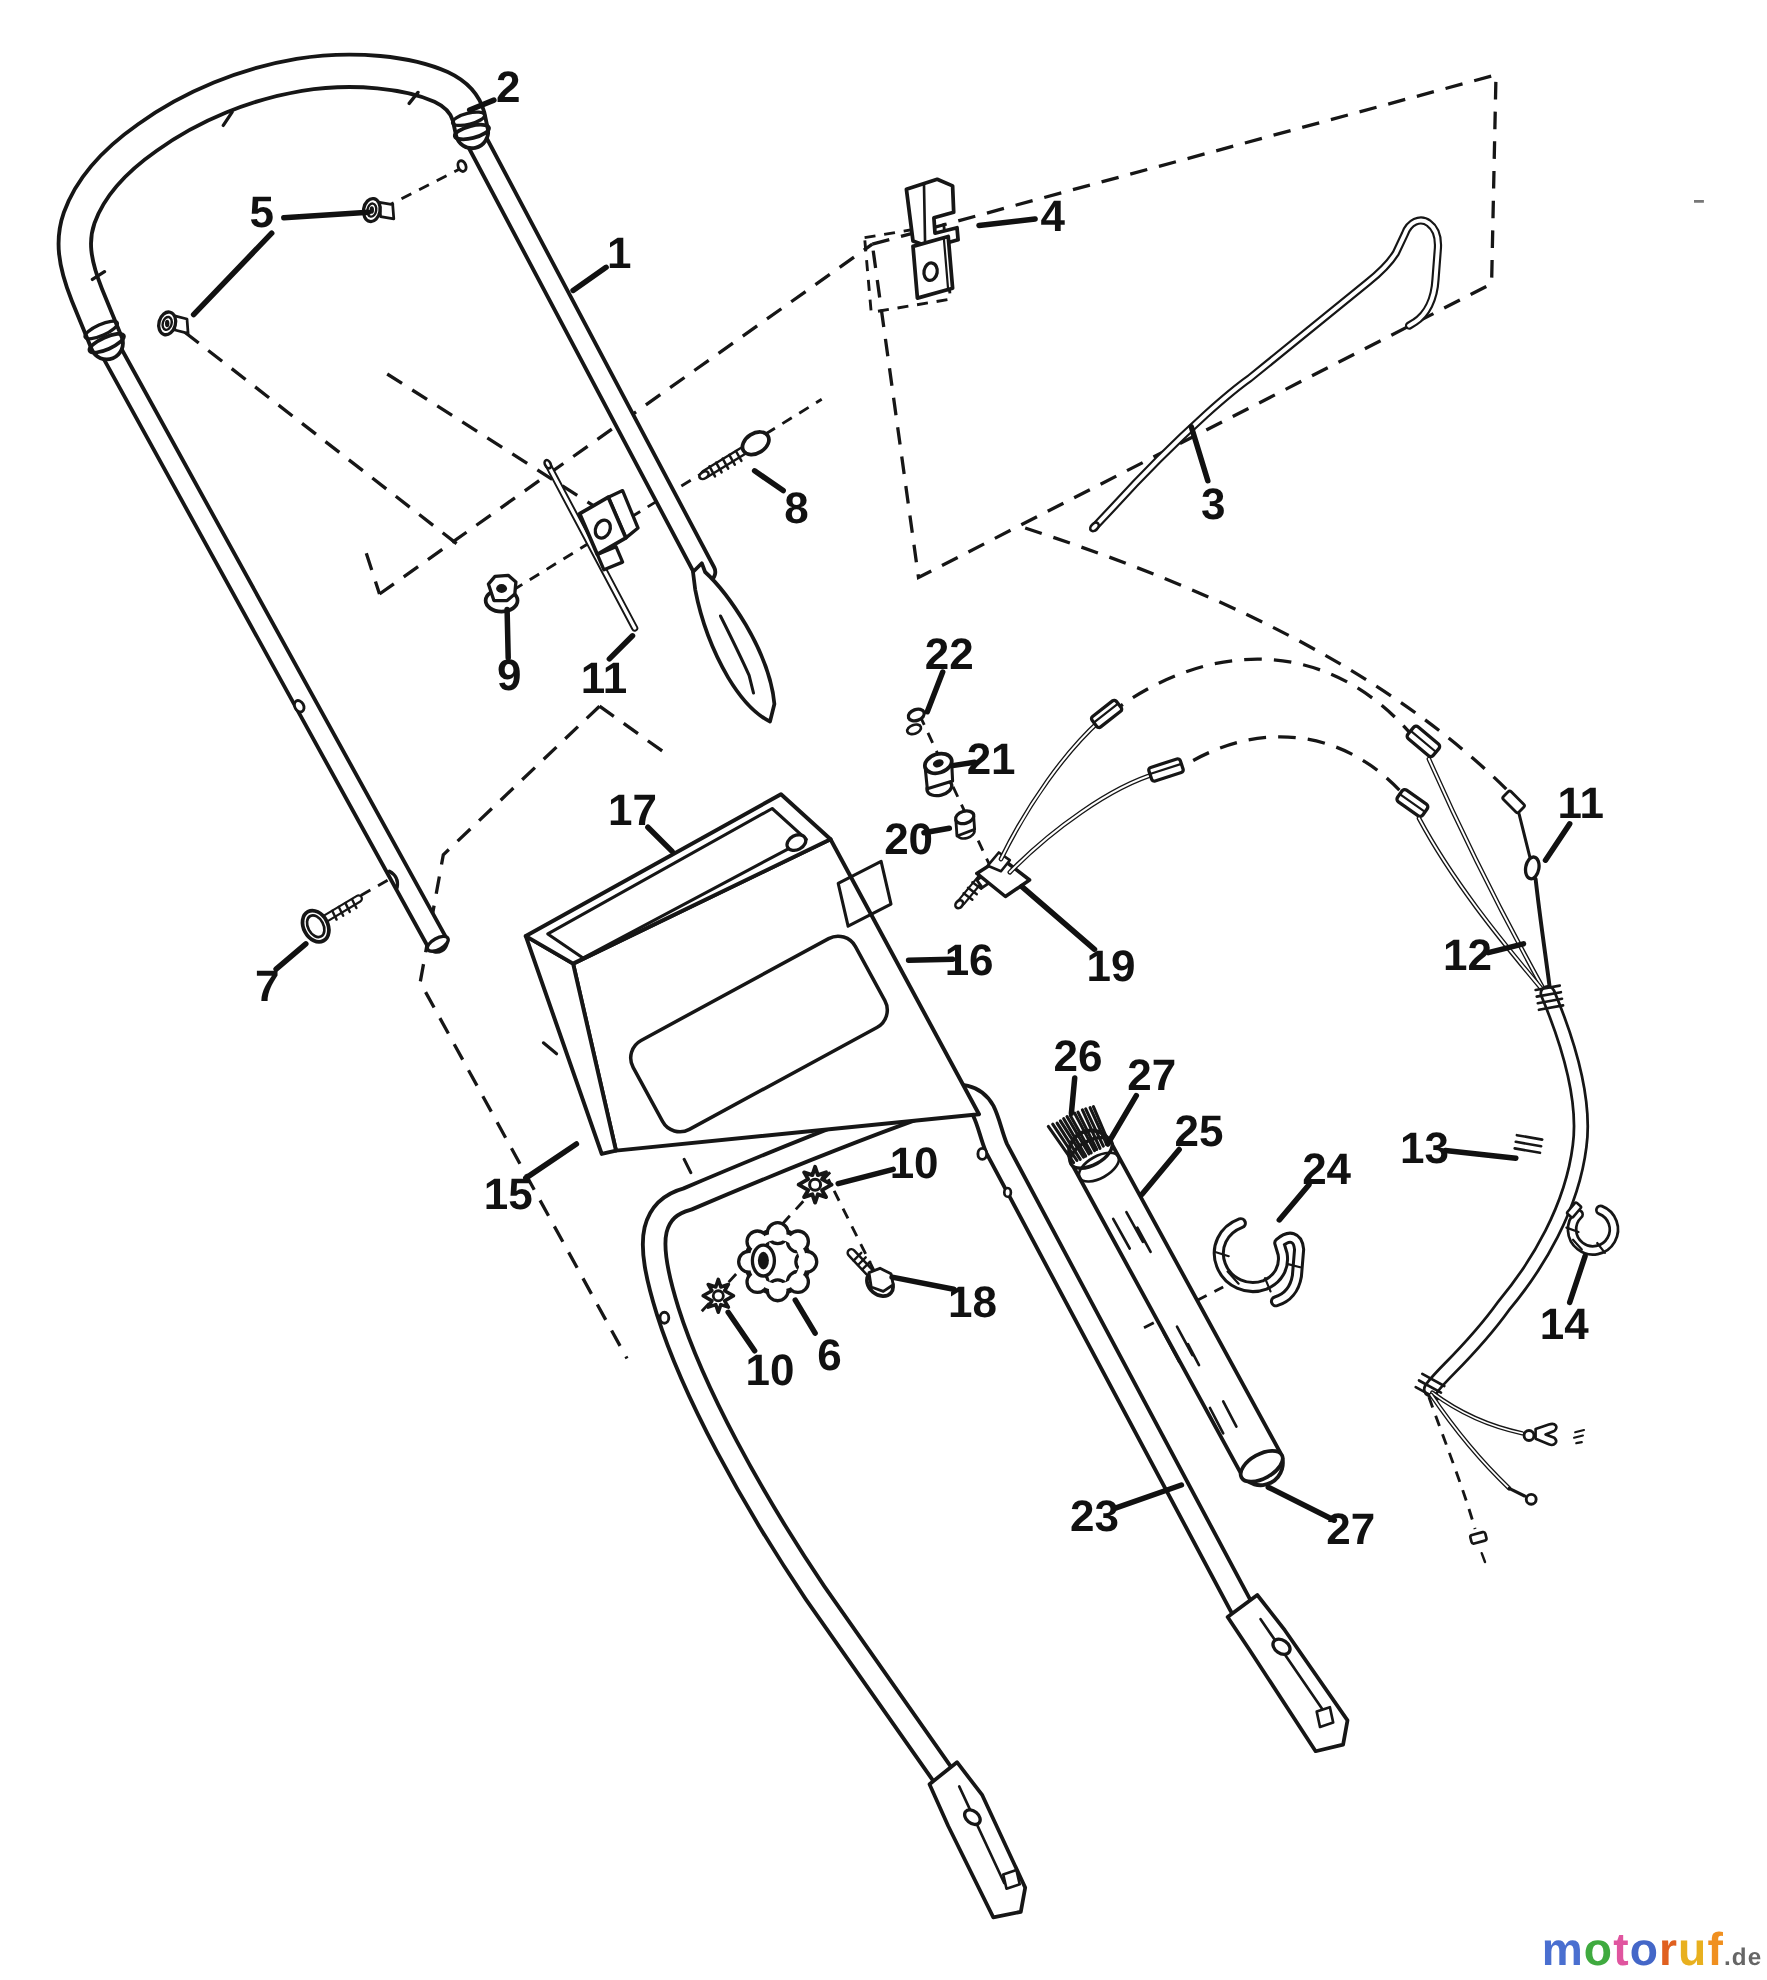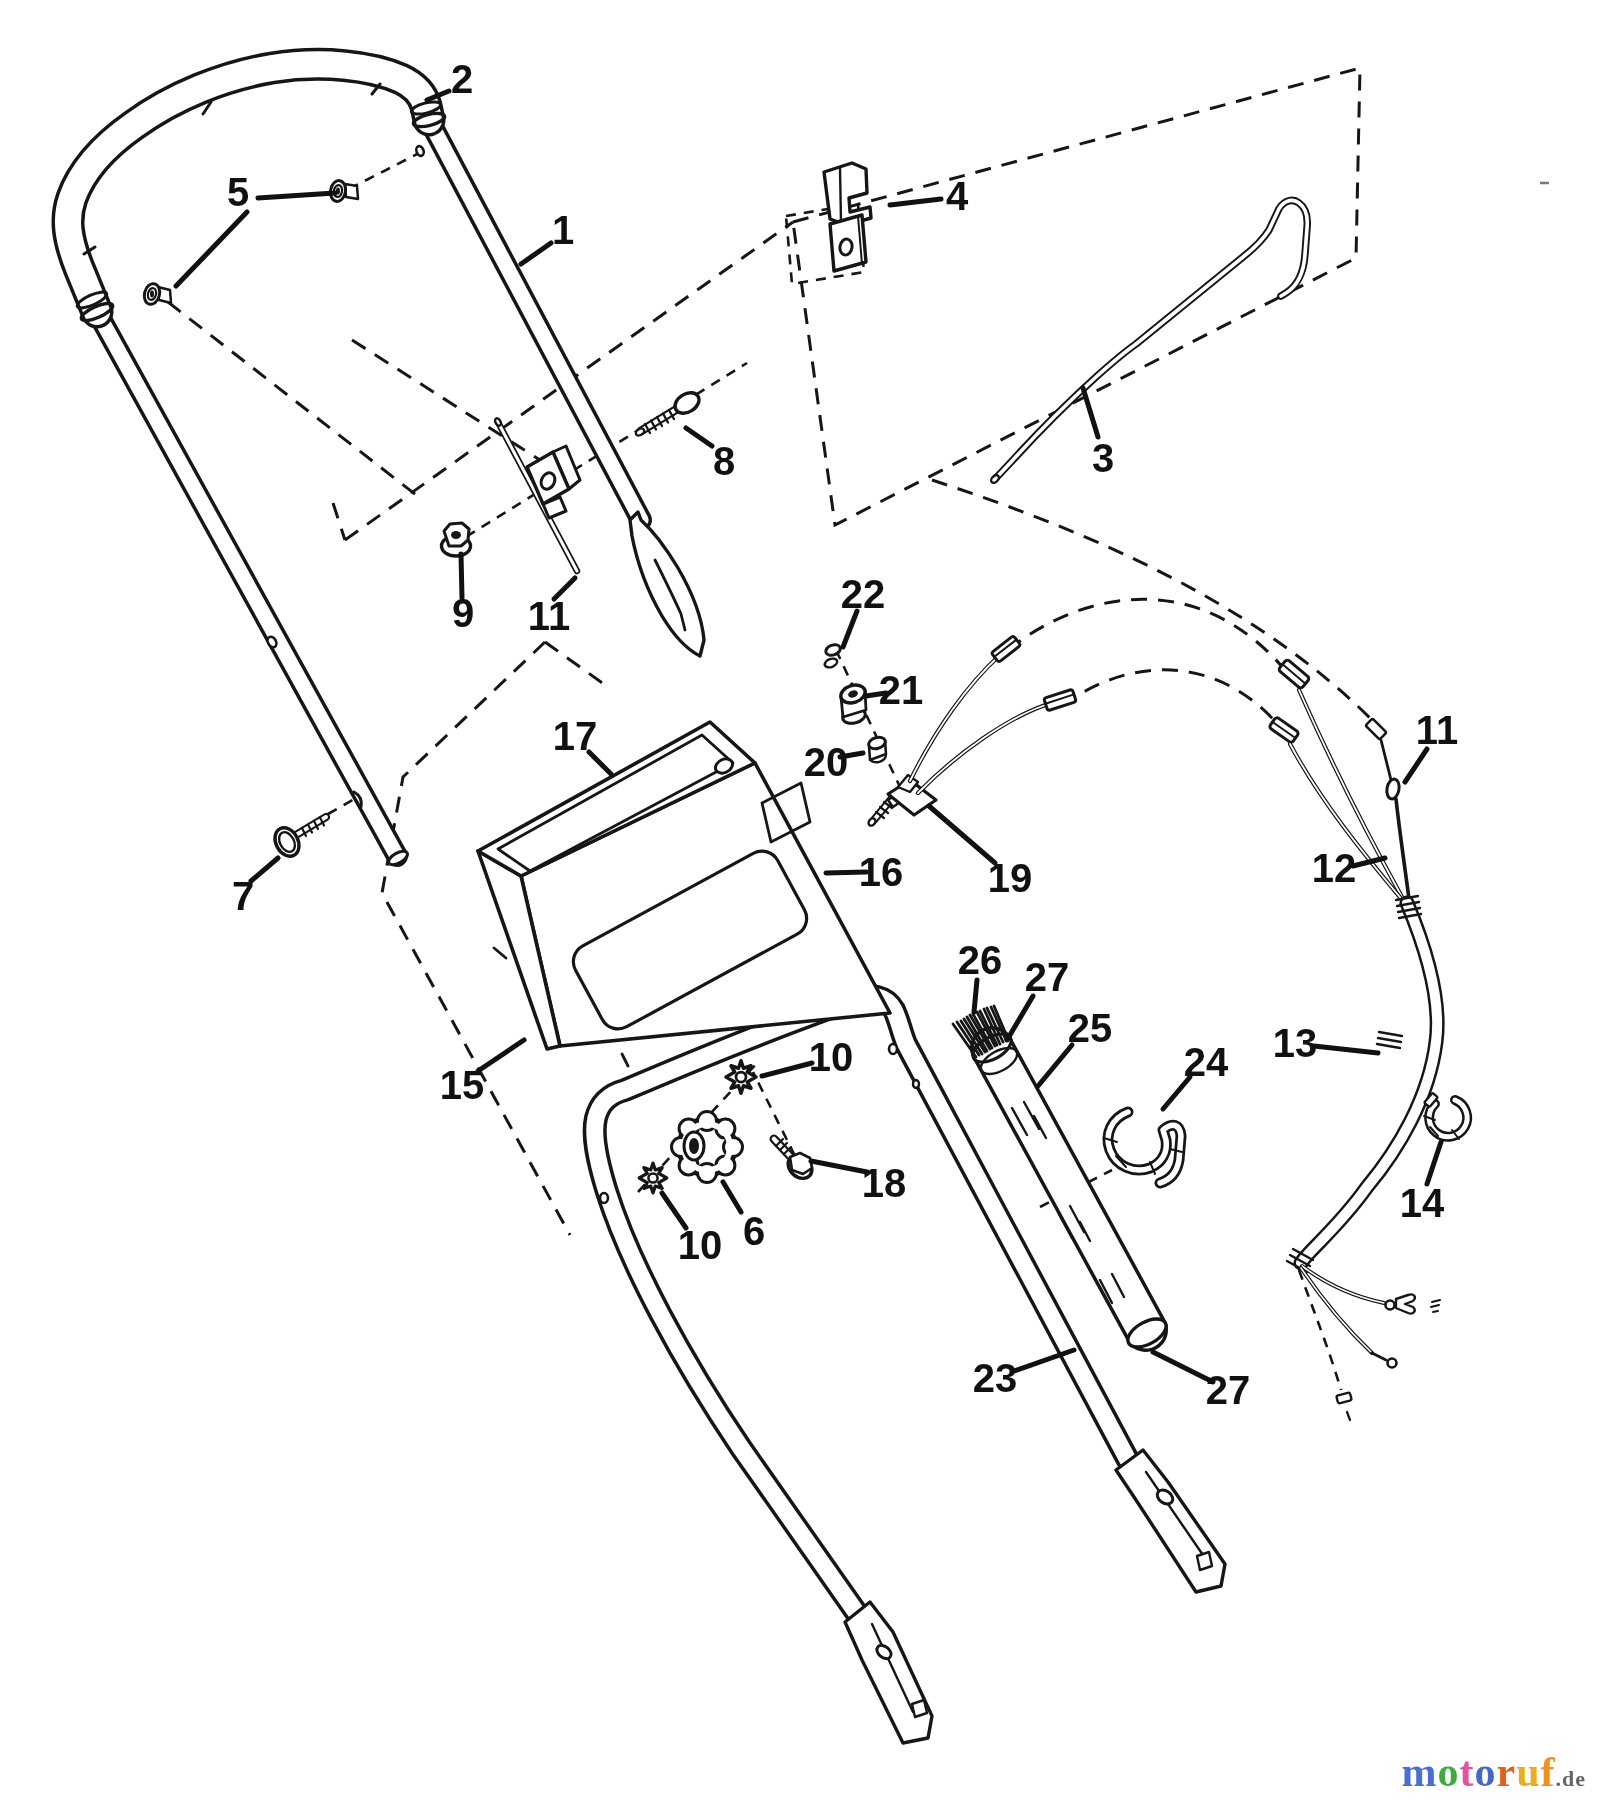--- a/index.html
+++ b/index.html
@@ -7,21 +7,21 @@
          font-family:"Liberation Sans",sans-serif;}
   svg{position:absolute;left:0;top:0;}
   .ln{stroke:#161616;fill:none;stroke-linecap:round;stroke-linejoin:round;}
   .wf{fill:#ffffff;stroke:#161616;stroke-linejoin:round;}
   .core{stroke:#ffffff;fill:none;stroke-linecap:round;stroke-linejoin:round;}
   .dk{fill:#161616;stroke:none;}
   .dash{stroke:#161616;fill:none;stroke-width:3;stroke-dasharray:16 11;stroke-linecap:butt;}
   .dash2{stroke:#161616;fill:none;stroke-width:2.6;stroke-dasharray:10 8;stroke-linecap:butt;}
   .leader{stroke:#111;stroke-width:5;stroke-linecap:round;}
   .plabel{font-family:"Liberation Sans",sans-serif;font-weight:bold;font-size:40px;fill:#111;}
-  #watermark{position:absolute;right:20px;bottom:4px;font-family:Liberation Serif, serif;
+  #watermark{position:absolute;right:4px;bottom:4px;font-family:Liberation Sans, sans-serif;
              font-weight:bold;font-size:42px;letter-spacing:1px;margin-left:13px;}
   #watermark .suffix{font-size:22px;font-weight:bold;}
 </style>
 </head>
 <body>
 
 <div id="stage">
 <svg viewBox="0 0 1606 1800" width="1606" height="1800">
 
   <g>

